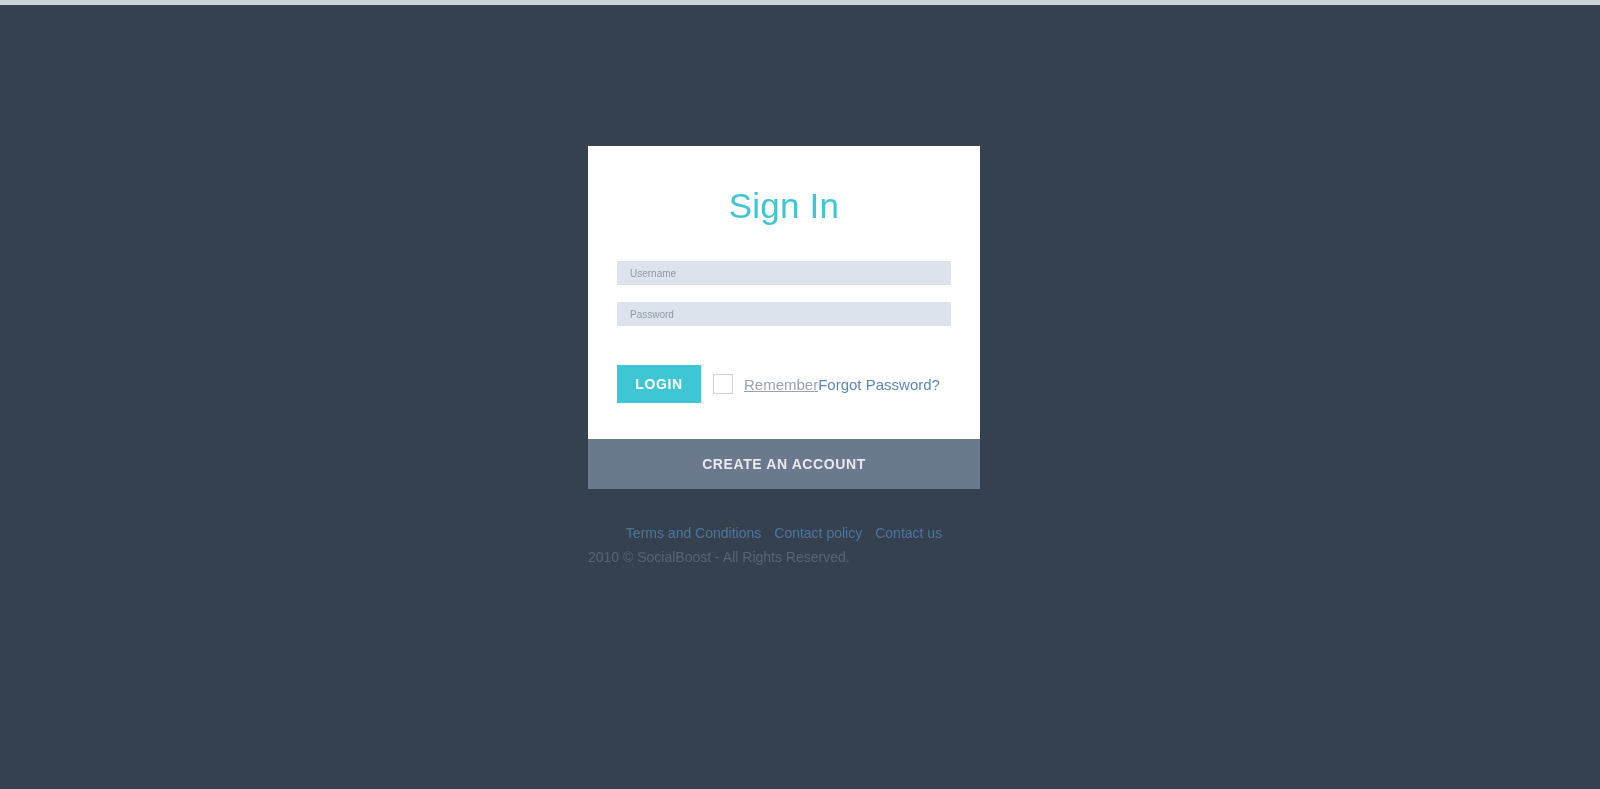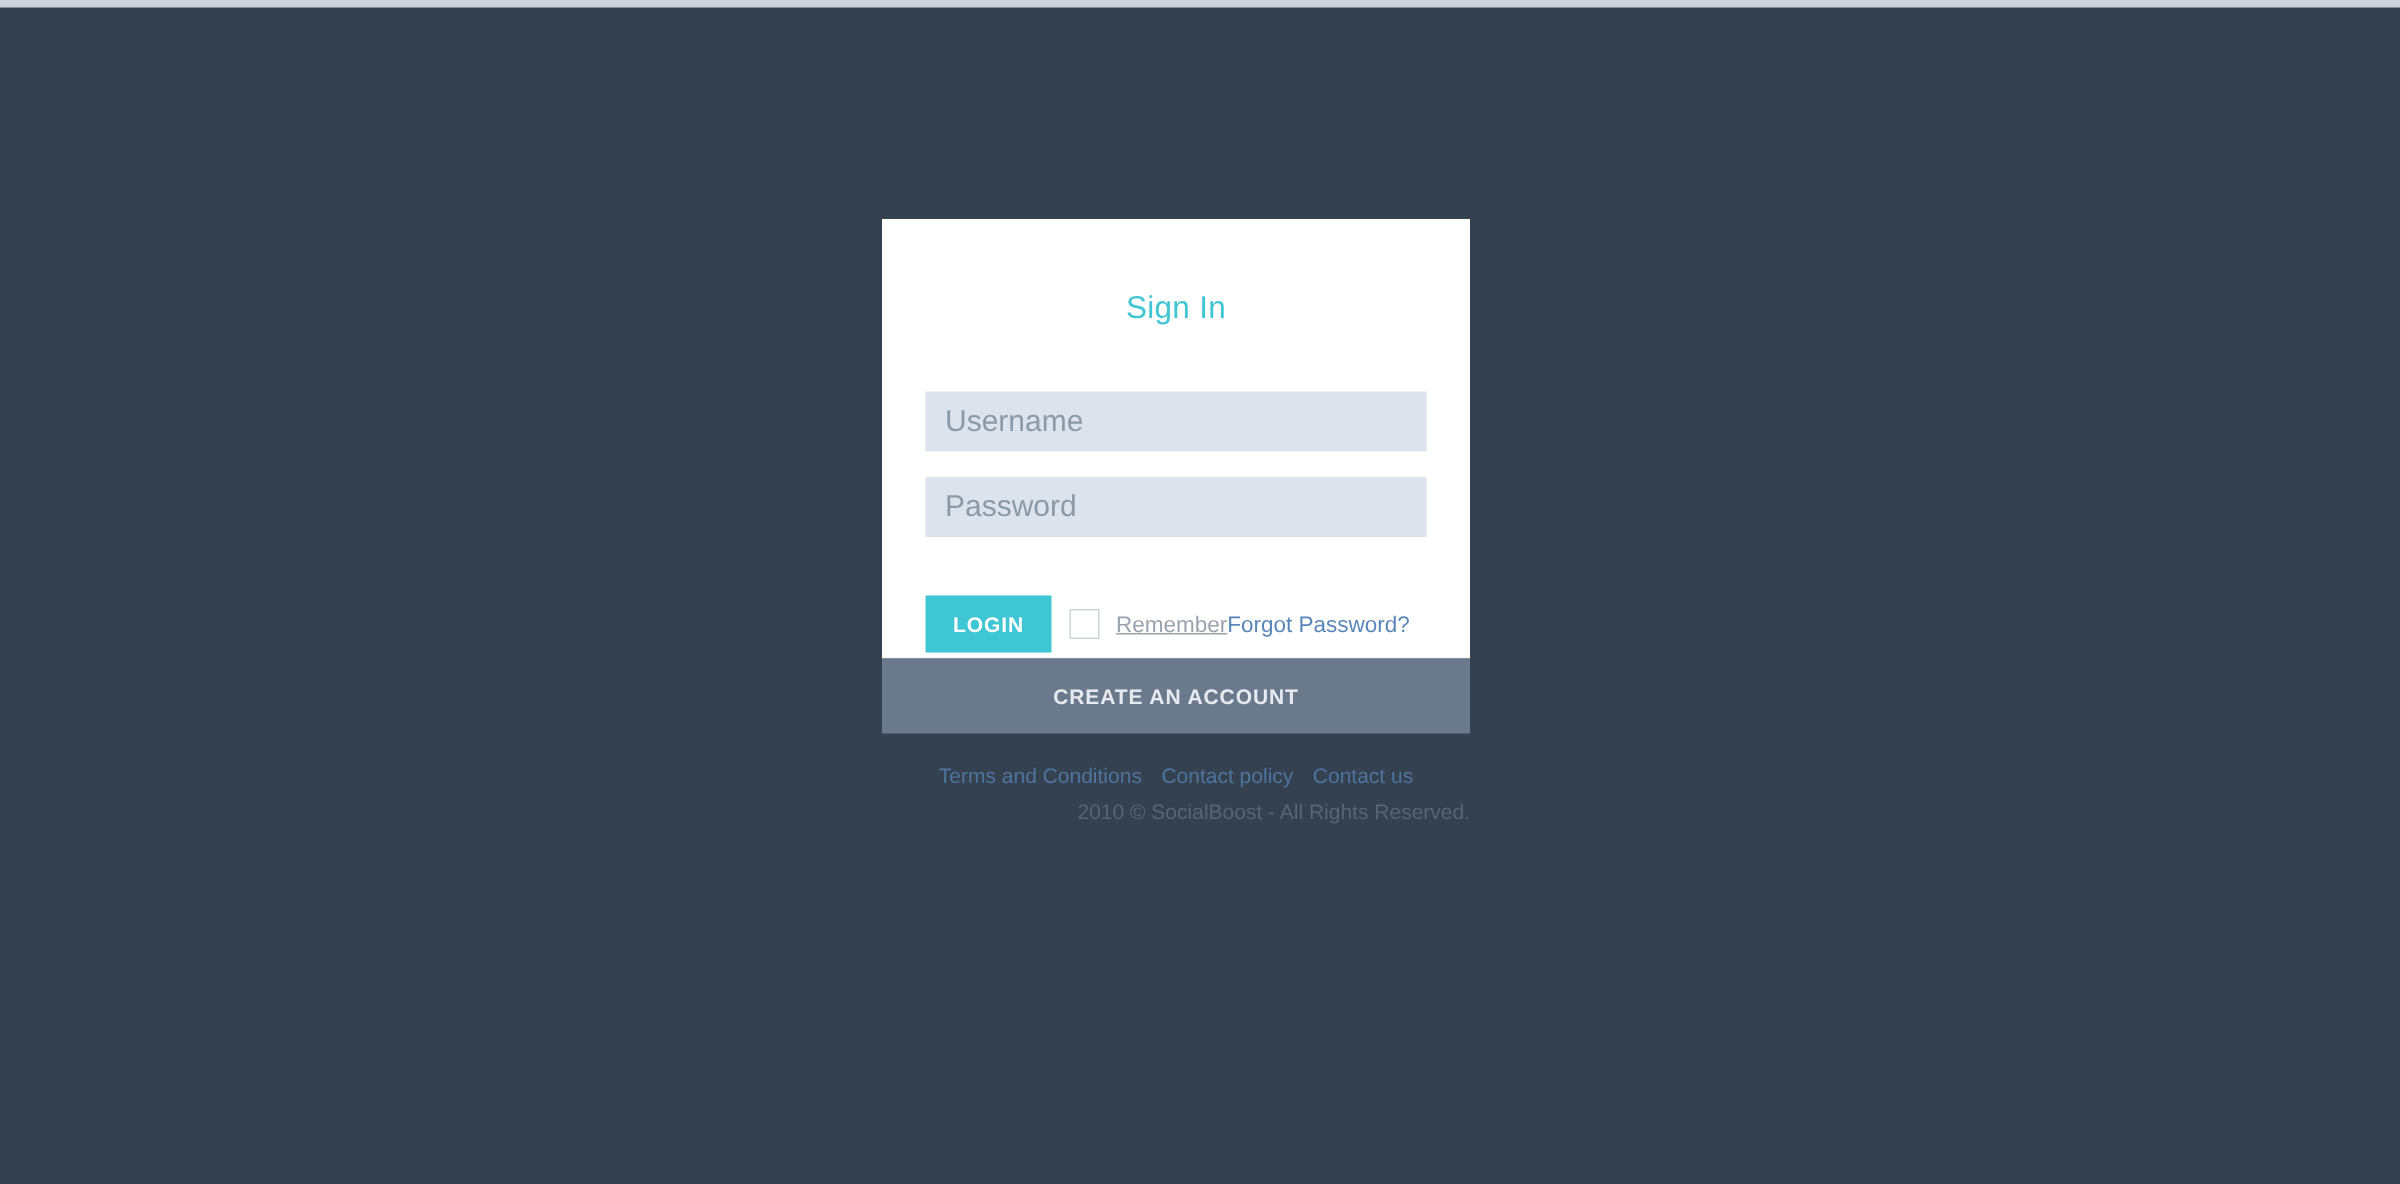--- a/index.html
+++ b/index.html
@@ -44,36 +44,36 @@
 
   .card {
     background: #ffffff;
     width: 392px;
     padding: 30px 29px 0 29px;
     height: 293px;
   }
 
   .card-title {
     color: #40c5d2;
-    font-size: 21px;
+    font-size: 35px;
     font-weight: 400;
     text-align: center;
     line-height: 34px;
     letter-spacing: 0.2px;
     padding-top: 13px;
   }
 
   .field {
     width: 334px;
-    height: 40px;
+    height: 24px;
     background: #dde3ec;
     border: none;
     outline: none;
     font-family: "Liberation Sans", sans-serif;
-    font-size: 20px;
+    font-size: 10px;
     color: #5c6a79;
     padding: 0 13px;
     display: block;
   }
 
   .field::placeholder {
     color: #8e99a6;
     opacity: 1;
   }
 
@@ -149,22 +149,22 @@
     text-decoration: none;
     display: block;
     cursor: pointer;
     border: none;
     font-family: Liberation Sans, sans-serif;
   }
 
   
   .footer {
     width: 392px;
-    text-align: right;
-    padding-top: 20px;
+    text-align: left;
+    padding-top: 36px;
   }
 
   .footer-links {
     display: flex;
     justify-content: center;
     gap: 13px;
   }
 
   .footer-link {
     color: #4d749f;

